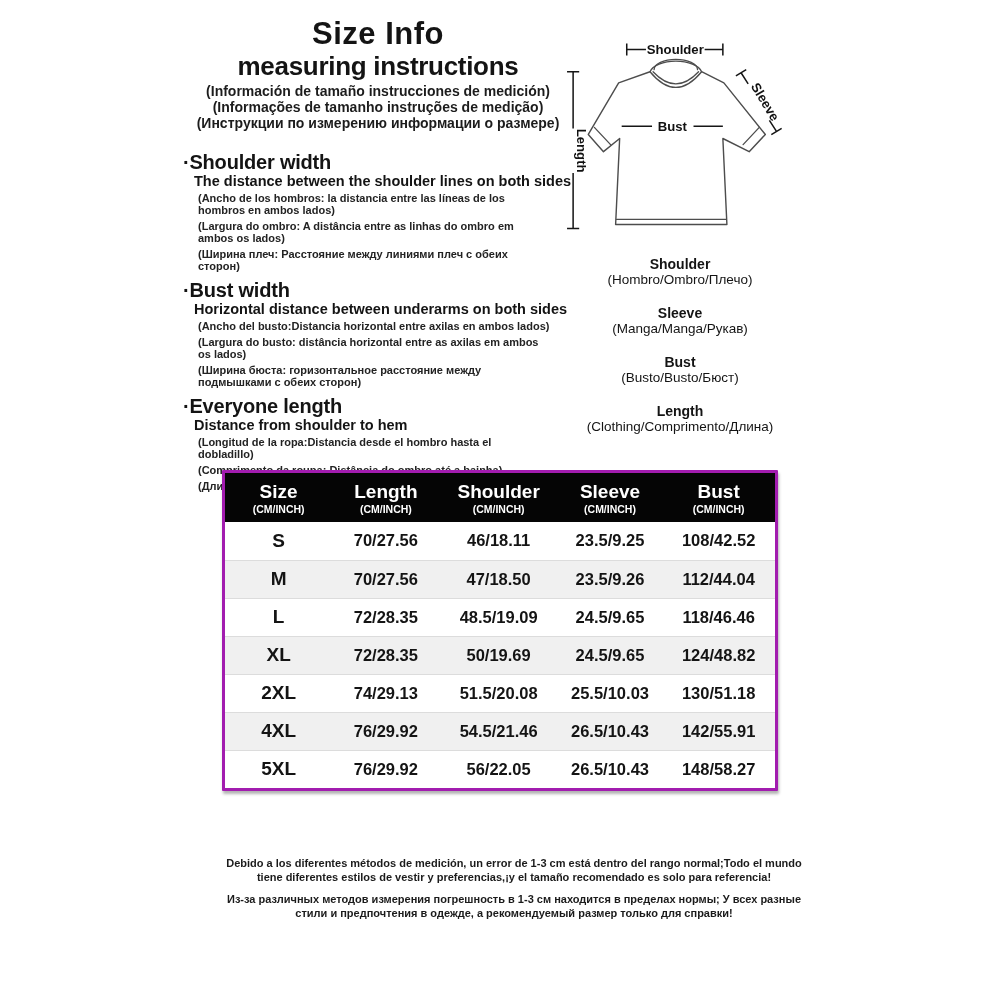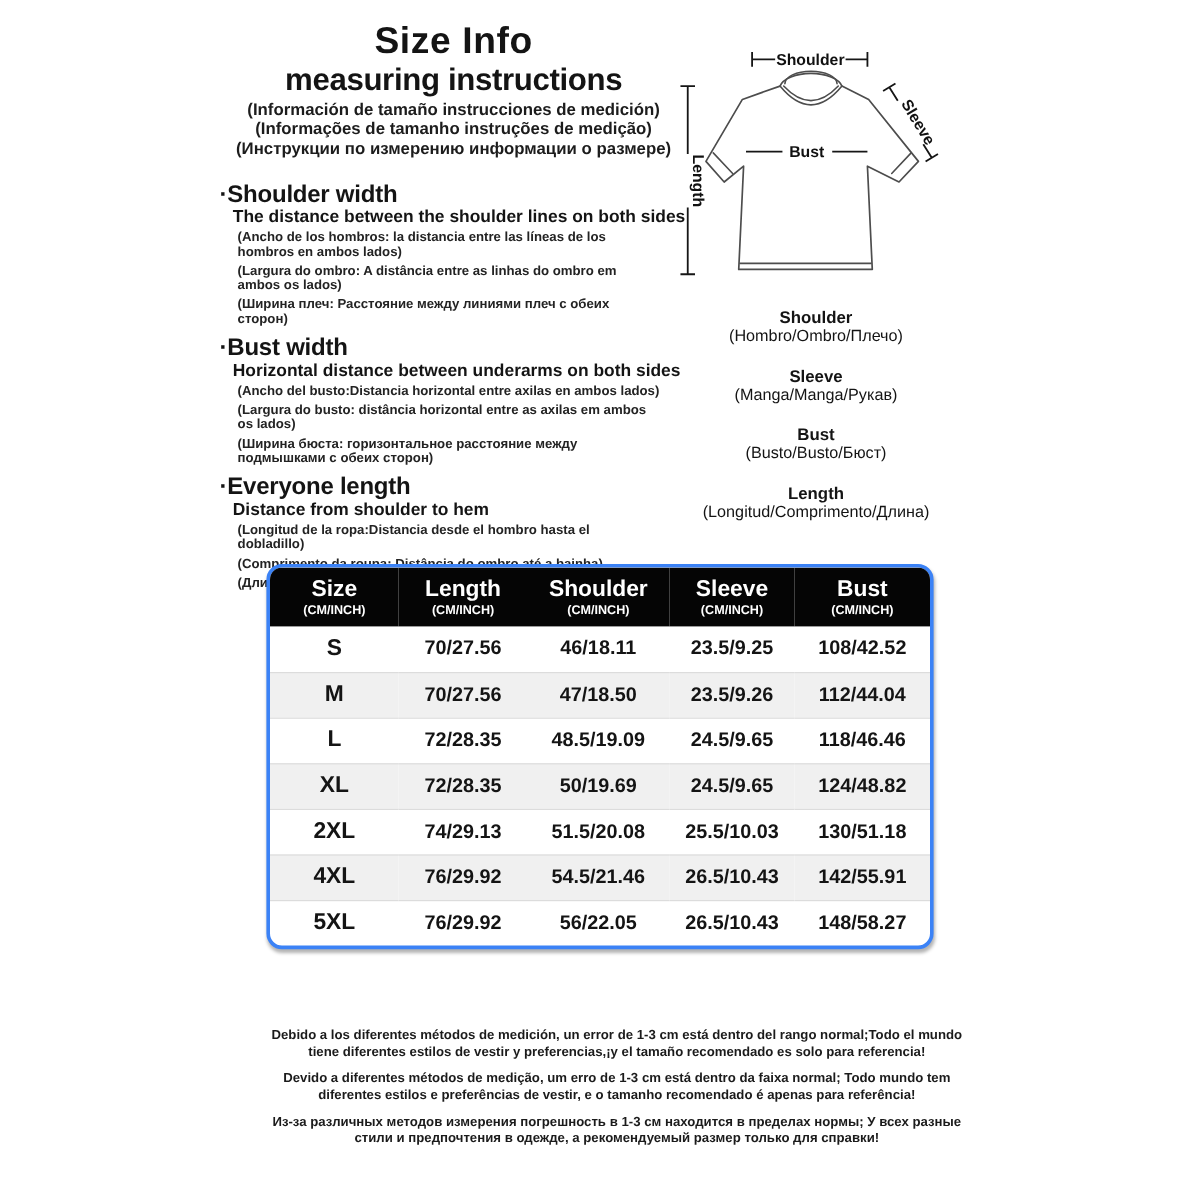--- a/index.html
+++ b/index.html
@@ -34,21 +34,21 @@
   .mline { stroke: #161616; stroke-width: 1.5; stroke-linecap: butt; fill: none; }
 
   
   .diagram-labels { position: absolute; left: 565px; top: 256px; width: 230px; text-align: center; }
   .mlabel { margin-bottom: 17px; }
   .mlabel b { display: block; font-size: 14px; line-height: 16px; }
   .mlabel span { display: block; font-size: 13.5px; font-weight: 500; line-height: 16px; }
 
   
   .table-wrap { position: absolute; left: 222px; top: 470px; width: 556px;
-                border: 3px solid #3b82f6; border-radius: 13px; overflow: hidden;
+                border: 3px solid #a21caf; border-radius: 1px; overflow: hidden;
                 background: #fff; box-shadow: 1px 3px 3px rgba(0,0,0,.3); }
   table { width: 100%; border-collapse: collapse; table-layout: fixed; }
   col.c-size { width: 19.5%; } col.c-length { width: 19.5%; } col.c-shoulder { width: 21.5%; }
   col.c-sleeve { width: 19%; } col.c-bust { width: 20.5%; }
   thead th { background: #050505; color: #ffffff; padding: 7px 0 6px; text-align: center; }
   .th-main { display: block; font-size: 19px; font-weight: bold; line-height: 23px; }
   .th-sub { display: block; font-size: 10.5px; font-weight: bold; line-height: 13px; }
   tbody td { text-align: center; font-weight: bold; font-size: 16.5px; height: 38px; }
   tbody td.size-cell { font-size: 19px; }
   tbody tr:nth-child(even) { background: #f0f0f0; }
@@ -139,21 +139,21 @@
     <div class="mlabel">
       <b>Sleeve</b>
       <span>(Manga/Manga/Рукав)</span>
     </div>
     <div class="mlabel">
       <b>Bust</b>
       <span>(Busto/Busto/Бюст)</span>
     </div>
     <div class="mlabel">
       <b>Length</b>
-      <span>(Longitud/Comprimento/Длина)</span>
+      <span>(Clothing/Comprimento/Длина)</span>
     </div>
   </div>
 
   <div class="table-wrap">
     <table>
       <colgroup>
         <col class="c-size">
           <col class="c-length">
           <col class="c-shoulder">
           <col class="c-sleeve">
@@ -232,17 +232,16 @@
           <td>56/22.05</td>
           <td>26.5/10.43</td>
           <td>148/58.27</td>
         </tr>
       </tbody>
     </table>
   </div>
 
   <footer class="disclaimer">
     <p class="d-small">Debido a los diferentes métodos de medición, un error de 1-3 cm está dentro del rango normal;Todo el mundo tiene diferentes estilos de vestir y preferencias,¡y el tamaño recomendado es solo para referencia!</p>
-    <p class="d-small">Devido a diferentes métodos de medição, um erro de 1-3 cm está dentro da faixa normal; Todo mundo tem diferentes estilos e preferências de vestir, e o tamanho recomendado é apenas para referência!</p>
     <p class="d-small">Из-за различных методов измерения погрешность в 1-3 см находится в пределах нормы; У всех разные стили и предпочтения в одежде, а рекомендуемый размер только для справки!</p>
   </footer>
 
 </div>
 
 </body></html>

